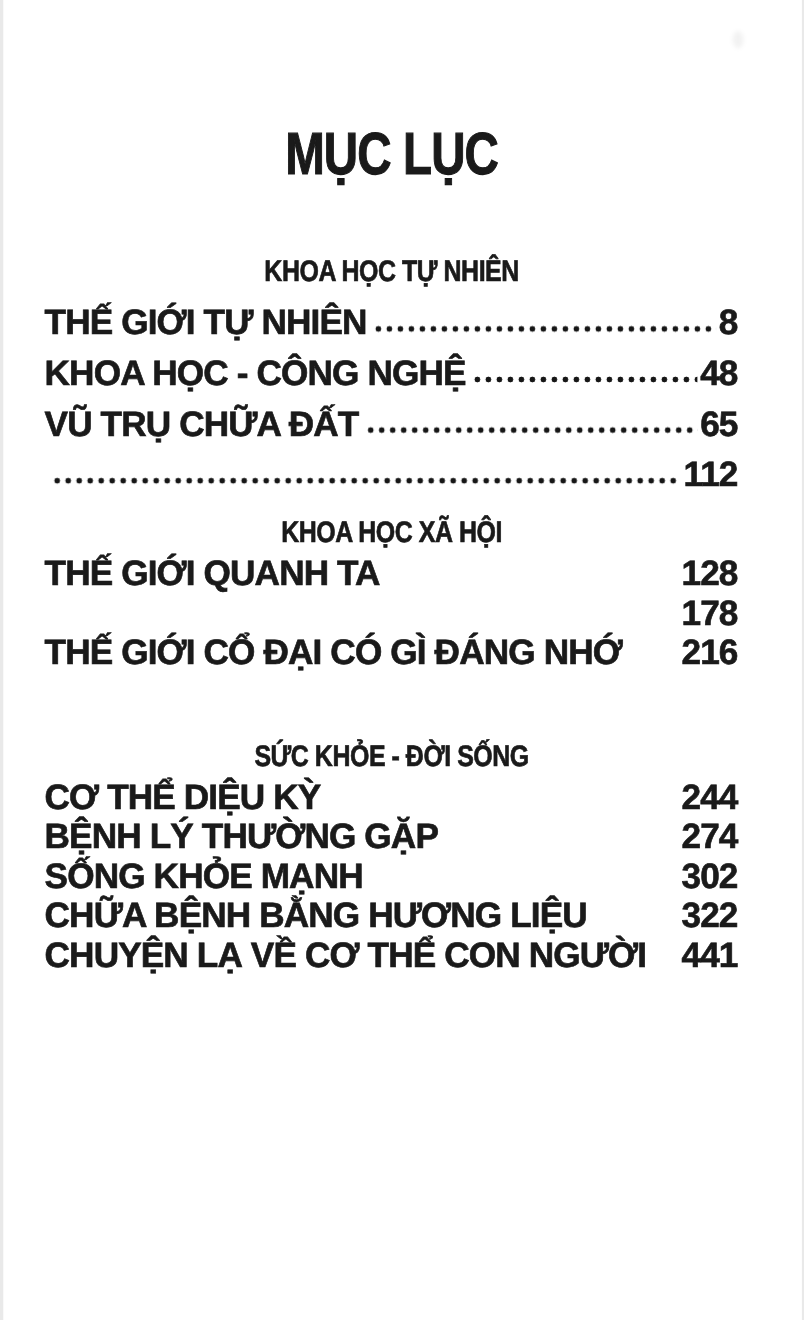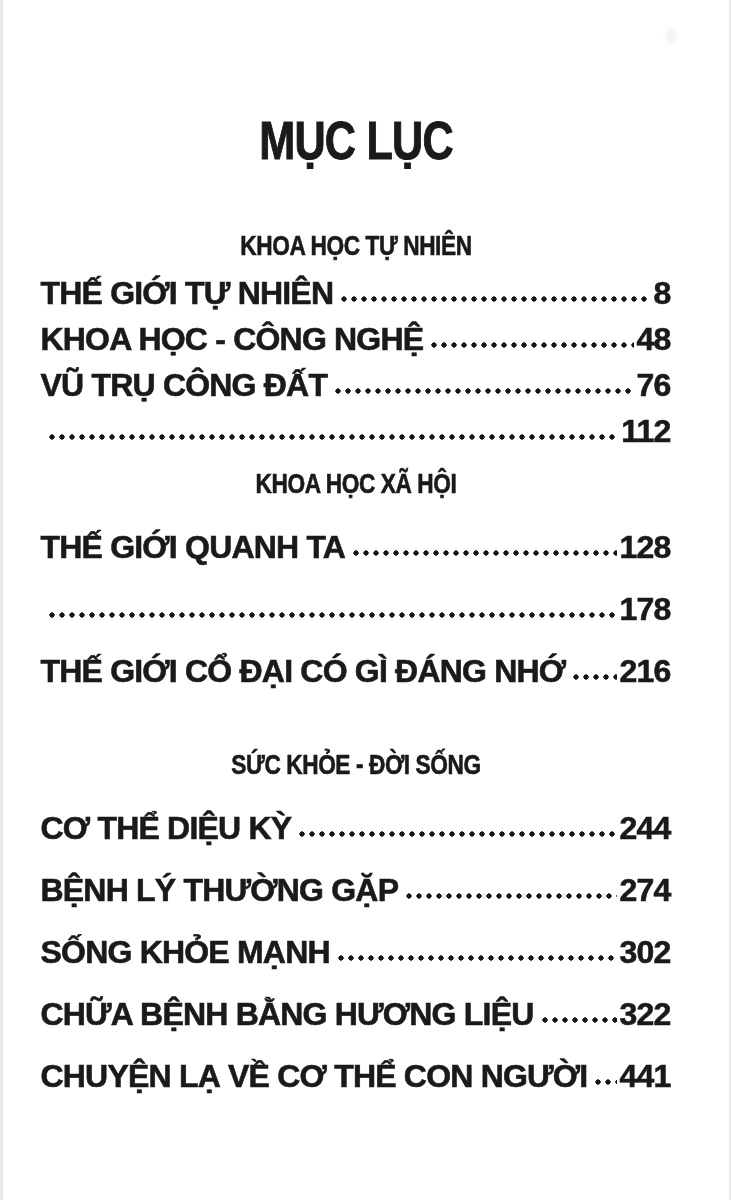--- a/index.html
+++ b/index.html
@@ -51,21 +51,21 @@
     display: flex;
     align-items: stretch;
     height: 30px;
     font-size: 32px;
     line-height: 30px;
     font-weight: bold;
     letter-spacing: -0.8px;
     -webkit-text-stroke: 0.6px #1a1a1a;
   }
   .sec1 .entry { margin-top: 16px; }
-  .sec2 .entry, .sec3 .entry { margin-top: 32px; }
+  .sec2 .entry, .sec3 .entry { margin-top: 6px; align-items: center; }
   .entry .label {
     white-space: nowrap;
     flex: 0 0 auto;
   }
   .entry .leader {
     flex: 1 1 auto;
     margin: 0 3px 0 6px;
     background-image: radial-gradient(circle 2.5px at 5px 5px, #161616 2.4px, rgba(0,0,0,0) 2.9px);
     background-size: 10px 10px;
     background-position: 0 16px;
@@ -103,23 +103,23 @@
         <span class="label">THẾ GIỚI TỰ NHIÊN</span>
         <span class="leader"></span>
         <span class="pg">8</span>
       </div>
       <div class="entry">
         <span class="label">KHOA HỌC - CÔNG NGHỆ</span>
         <span class="leader"></span>
         <span class="pg">48</span>
       </div>
       <div class="entry">
-        <span class="label">VŨ TRỤ CÔNG ĐẤT</span>
+        <span class="label">VŨ TRỤ CHỮA ĐẤT</span>
         <span class="leader"></span>
-        <span class="pg">76</span>
+        <span class="pg">65</span>
       </div>
       <div class="entry">
         <span class="leader"></span>
         <span class="pg">112</span>
       </div>
     </div>
 
     <div class="heading h2">KHOA HỌC XÃ HỘI</div>
     <div class="sec2">
       <div class="entry">

